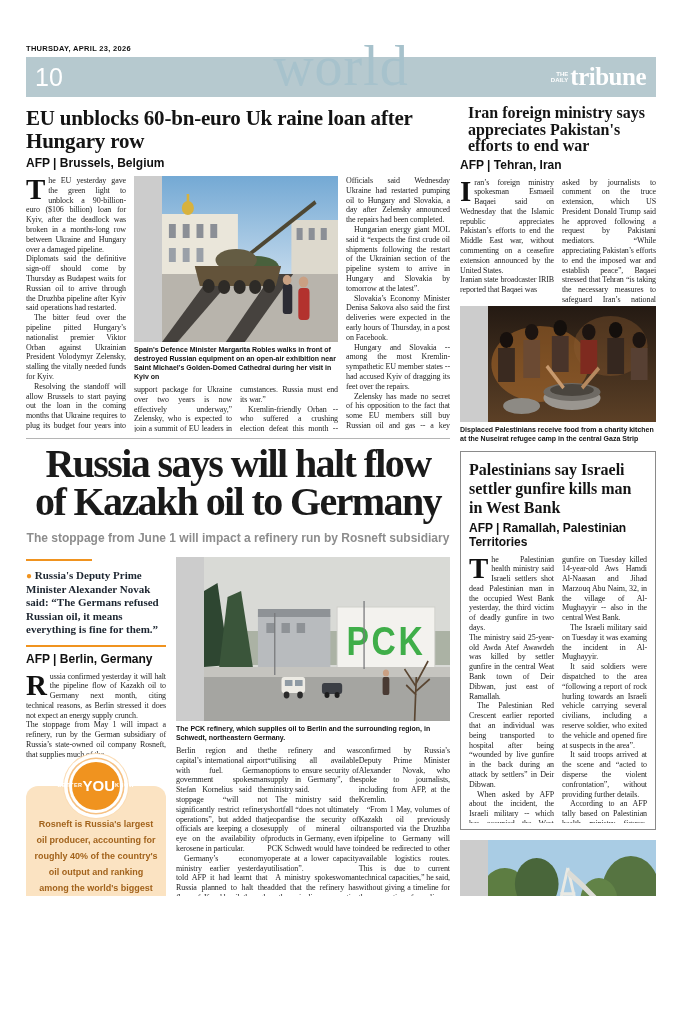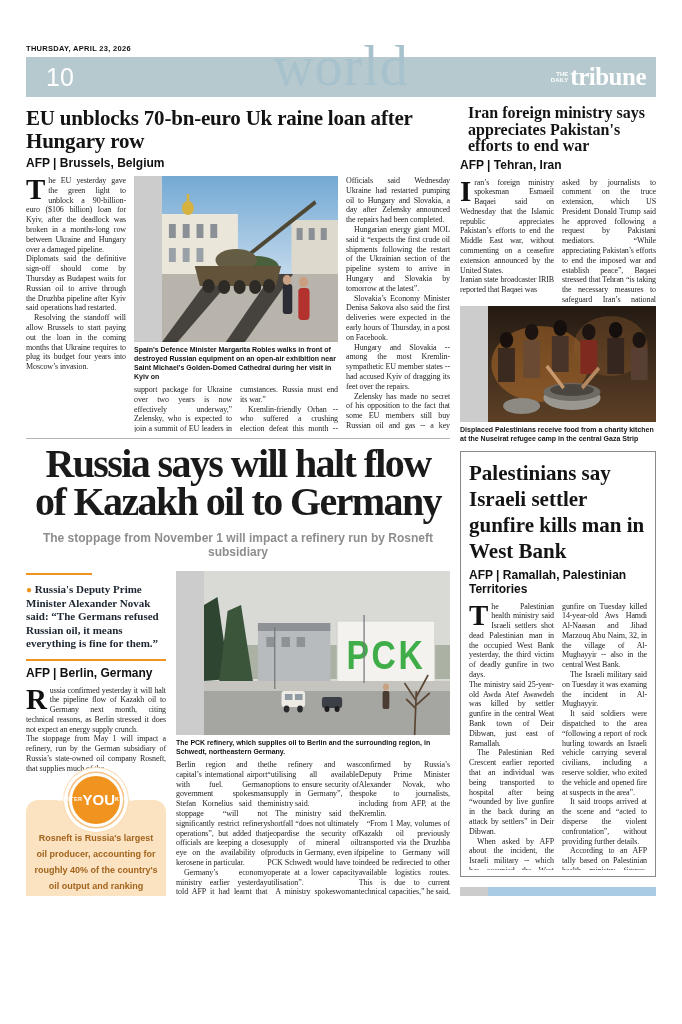--- a/index.html
+++ b/index.html
@@ -3,39 +3,39 @@
 <meta charset="utf-8">
 <style>
   html,body{margin:0;padding:0;background:#ffffff;}
   .page{position:relative;width:682px;height:896px;background:#fff;overflow:hidden;
         font-family:"Liberation Serif",serif;color:#222;}
   .inner{padding:0 26px;}
   
   .top-date{font-family:"Liberation Sans",sans-serif;font-size:7.5px;font-weight:bold;
             letter-spacing:.3px;color:#111;padding:44px 0 4px 0;}
   .band{position:relative;height:40px;background:#b6c9cf;display:flex;align-items:center;}
-  .page-num{color:#fff;font-family:"Liberation Sans",sans-serif;font-size:25px;padding-left:20px;}
+  .page-num{color:#fff;font-family:"Liberation Sans",sans-serif;font-size:25px;padding-left:9px;}
   .section-title{position:absolute;left:50%;top:-19px;transform:translateX(-50%);
                  font-family:"Liberation Serif",serif;font-size:56px;line-height:56px;
                  color:#a7c2cc;letter-spacing:1px;}
   .masthead{position:absolute;right:10px;top:6px;display:flex;align-items:center;color:#fff;}
   .masthead .stack{display:flex;flex-direction:column;font-family:"Liberation Sans",sans-serif;
                    font-size:6px;font-weight:bold;line-height:6.5px;margin-right:2px;text-align:right;}
   .masthead .trib{font-family:"Liberation Serif",serif;font-weight:bold;font-size:25px;
                   letter-spacing:-.5px;}
   
   .content{display:flex;gap:10px;margin-top:8px;}
   .left-zone{width:424px;flex:none;}
   .right-rail{flex:1;min-width:0;}
   .rule{border:none;border-top:1px solid #b5b5b5;margin:6px 0;}
   
   .headline{font-weight:bold;color:#141414;}
   .eu-headline{font-size:21px;line-height:23px;letter-spacing:-.2px;margin:2px 0 3px;}
   .iran-headline{font-size:16px;line-height:16.5px;margin:0 8px 3px;}
-  .pal-headline{font-size:21px;line-height:26px;margin:0 0 4px;}
+  .pal-headline{font-size:16px;line-height:19px;margin:0 0 4px;}
   .shein-headline{font-size:20px;line-height:22px;margin:2px 0 3px;}
   .byline{font-family:"Liberation Sans",sans-serif;font-size:12px;font-weight:bold;color:#101010;
           margin:2px 0 6px;}
   .cols{display:flex;gap:8px;}
   .col{flex:1;min-width:0;}
   .para{font-size:8px;line-height:9.8px;text-align:justify;margin:0;color:#1d1d1d;
         letter-spacing:-.1px;}
   .para + .para{text-indent:8px;}
   .dc{float:left;font-weight:bold;font-size:29px;line-height:23px;padding:2px 3px 0 0;color:#111;}
   .caption{font-family:"Liberation Sans",sans-serif;font-size:7px;line-height:9px;font-weight:bold;
@@ -100,27 +100,28 @@
         </span>
         <span class="trib">tribune</span>
       </span>
     </div>
 
     <div class="content">
 
       <div class="left-zone">
 
         <div>
-          <div class="headline eu-headline">EU unblocks 70-bn-euro Uk raine loan after Hungary row</div>
+          <div class="headline eu-headline">EU unblocks 60-bn-euro Uk raine loan after Hungary row</div>
           <div class="byline">AFP | Brussels, Belgium</div>
           <div class="eu-body">
             <div class="eu-c1">
               <p class="para"><span class="dc">T</span><span>he EU yesterday gave the green light to unblock a 90-billion-euro ($106 billion) loan for Kyiv, after the deadlock was broken in a months-long row between Ukraine and Hungary over a damaged pipeline.</span></p>
               <div>
                   <p class="para">Diplomats said the definitive sign-off should come by Thursday as Budapest waits for Russian oil to arrive through the Druzhba pipeline after Kyiv said operations had restarted.</p>
+                  <p class="para">The bitter feud over the pipeline pitted Hungary’s nationalist premier Viktor Orban against Ukrainian President Volodymyr Zelensky, stalling the vitally needed funds for Kyiv.</p>
                   <p class="para">Resolving the standoff will allow Brussels to start paying out the loan in the coming months that Ukraine requires to plug its budget four years into Moscow’s invasion.</p>
                 </div>
             </div>
             <div class="eu-mid">
               <div class="photo eu-photo">
                 <svg viewBox="0 0 204 166" preserveAspectRatio="none">
                   <defs>
                     <linearGradient id="sky1" x1="0" y1="0" x2="0" y2="1">
                       <stop offset="0" stop-color="#6fa2d2" stop-opacity="1"></stop>
                       <stop offset="0" stop-color="#74a9d4"></stop>
@@ -182,21 +183,21 @@
           </div>
         </div>
 
         <hr class="rule">
 
         <div>
           <div class="ru-head">
             <div>Russia says will halt flow</div>
             <div>of Kazakh oil to Germany</div>
           </div>
-          <div class="ru-sub">The stoppage from November 1 will impact a refinery run by Rosneft subsidiary</div>
+          <div class="ru-sub">The stoppage from June 1 will impact a refinery run by Rosneft subsidiary</div>
           <div class="ru-body">
             <div class="ru-left">
               <div class="quote-rule-top"></div>
               <div class="pull-quote">
                 <span class="q-bullet">●</span>
                 <span>Russia's Deputy Prime Minister Alexander Novak said: “The Germans refused Russian oil, it means everything is fine for them.”</span>
               </div>
               <div class="quote-rule-bot"></div>
               <div class="byline">AFP | Berlin, Germany</div>
               <p class="para"><span class="dc">R</span><span>ussia confirmed yesterday it will halt the pipeline flow of Kazakh oil to Germany next month, citing technical reasons, as Berlin stressed it does not expect an energy supply crunch.</span></p>

